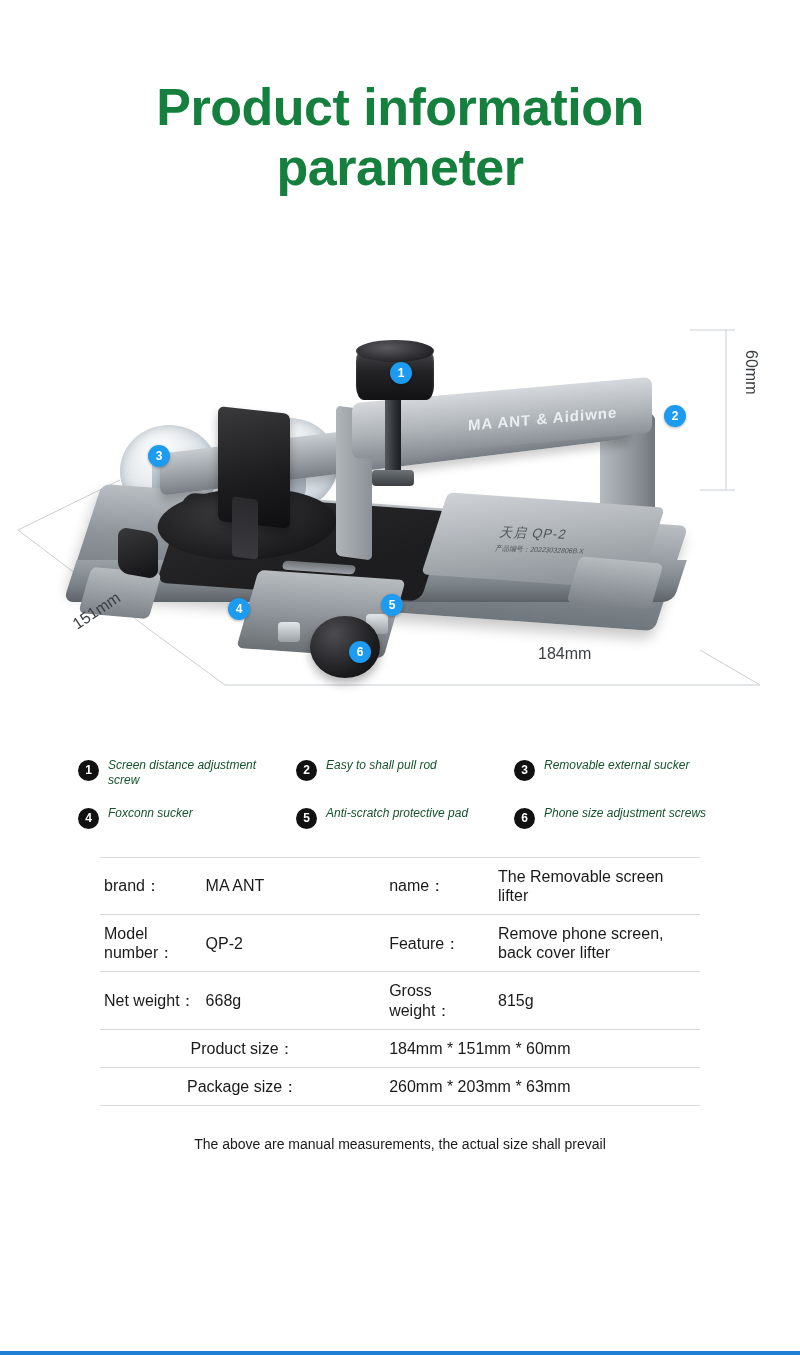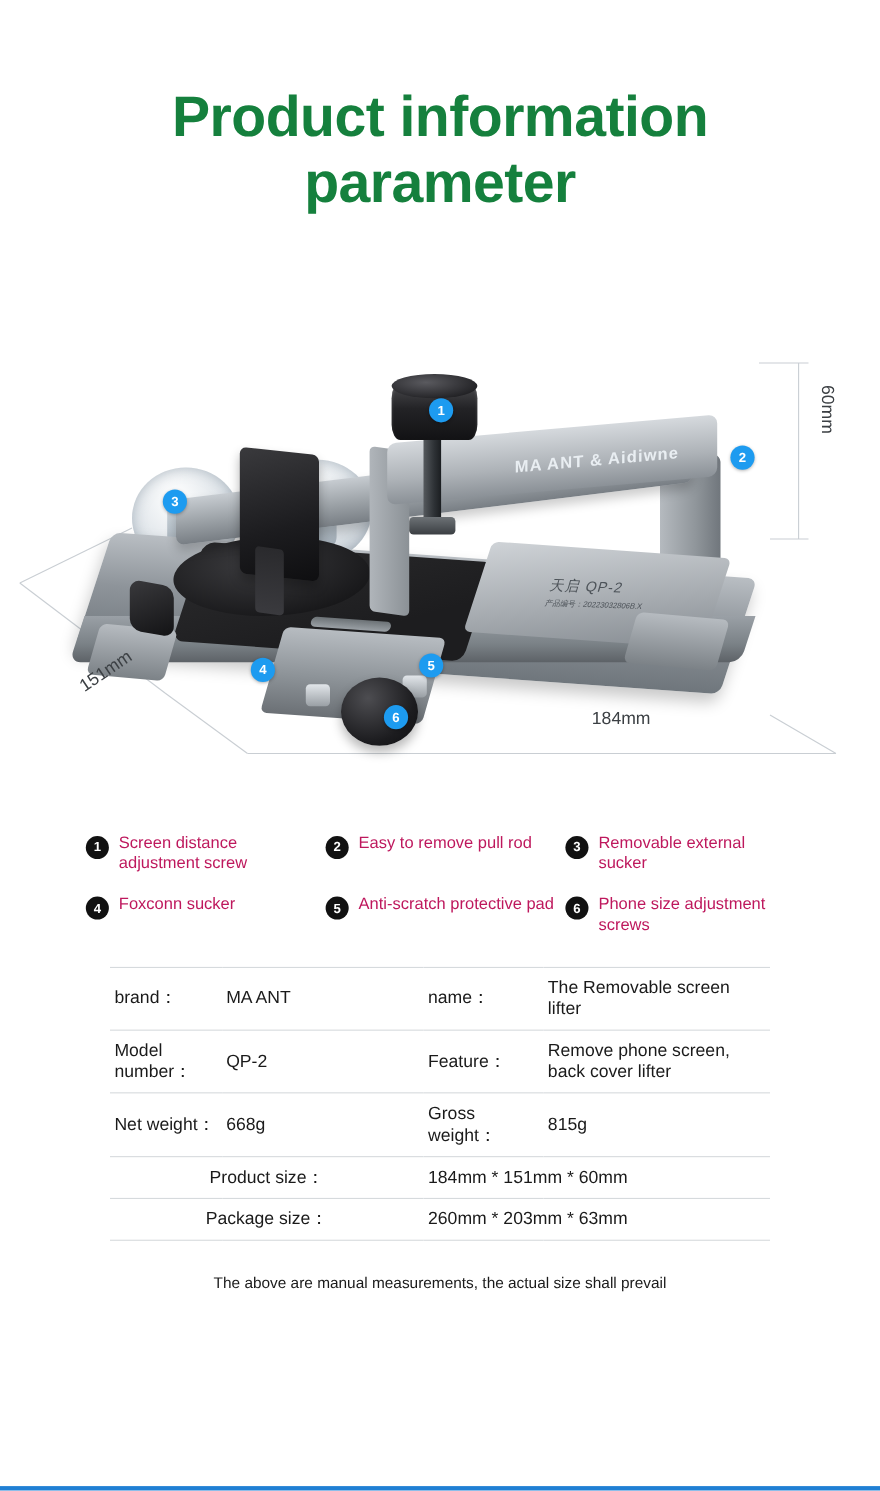--- a/index.html
+++ b/index.html
@@ -284,24 +284,25 @@
     background: #111;
     color: #fff;
     font-size: 12px;
     font-weight: bold;
     display: flex;
     align-items: center;
     justify-content: center;
     margin-top: 2px;
   }
   .legend-text {
-    font-size: 15px;
+    font-size: 12px;
     line-height: 1.25;
-    color: #be185d;
+    color: #14532d;
     max-width: 185px;
+    font-style: italic;
   }
 
   
   .spec {
     margin: 28px auto 0 auto;
     width: 600px;
     border-collapse: collapse;
     font-size: 16px;
     color: #1a1a1a;
   }
@@ -398,21 +399,21 @@
   <div class="dim dim-d">151mm</div>
 </div>
 
 <div class="legend">
   <div class="legend-item">
     <div class="legend-num">1</div>
     <div class="legend-text">Screen distance adjustment screw</div>
   </div>
   <div class="legend-item">
     <div class="legend-num">2</div>
-    <div class="legend-text">Easy to remove pull rod</div>
+    <div class="legend-text">Easy to shall pull rod</div>
   </div>
   <div class="legend-item">
     <div class="legend-num">3</div>
     <div class="legend-text">Removable external sucker</div>
   </div>
   <div class="legend-item">
     <div class="legend-num">4</div>
     <div class="legend-text">Foxconn sucker</div>
   </div>
   <div class="legend-item">

